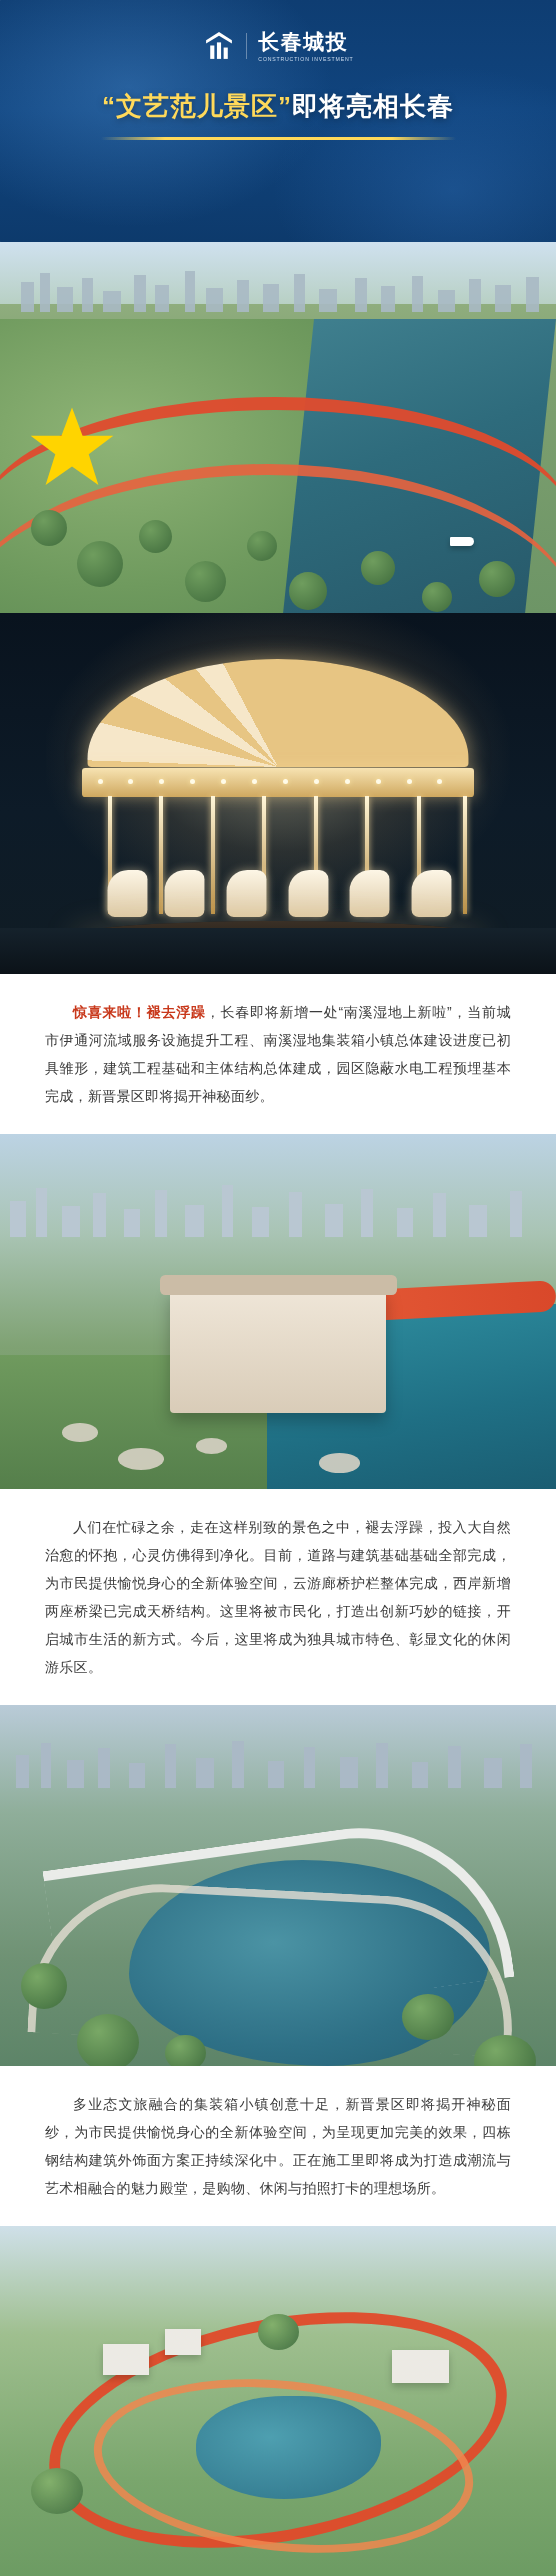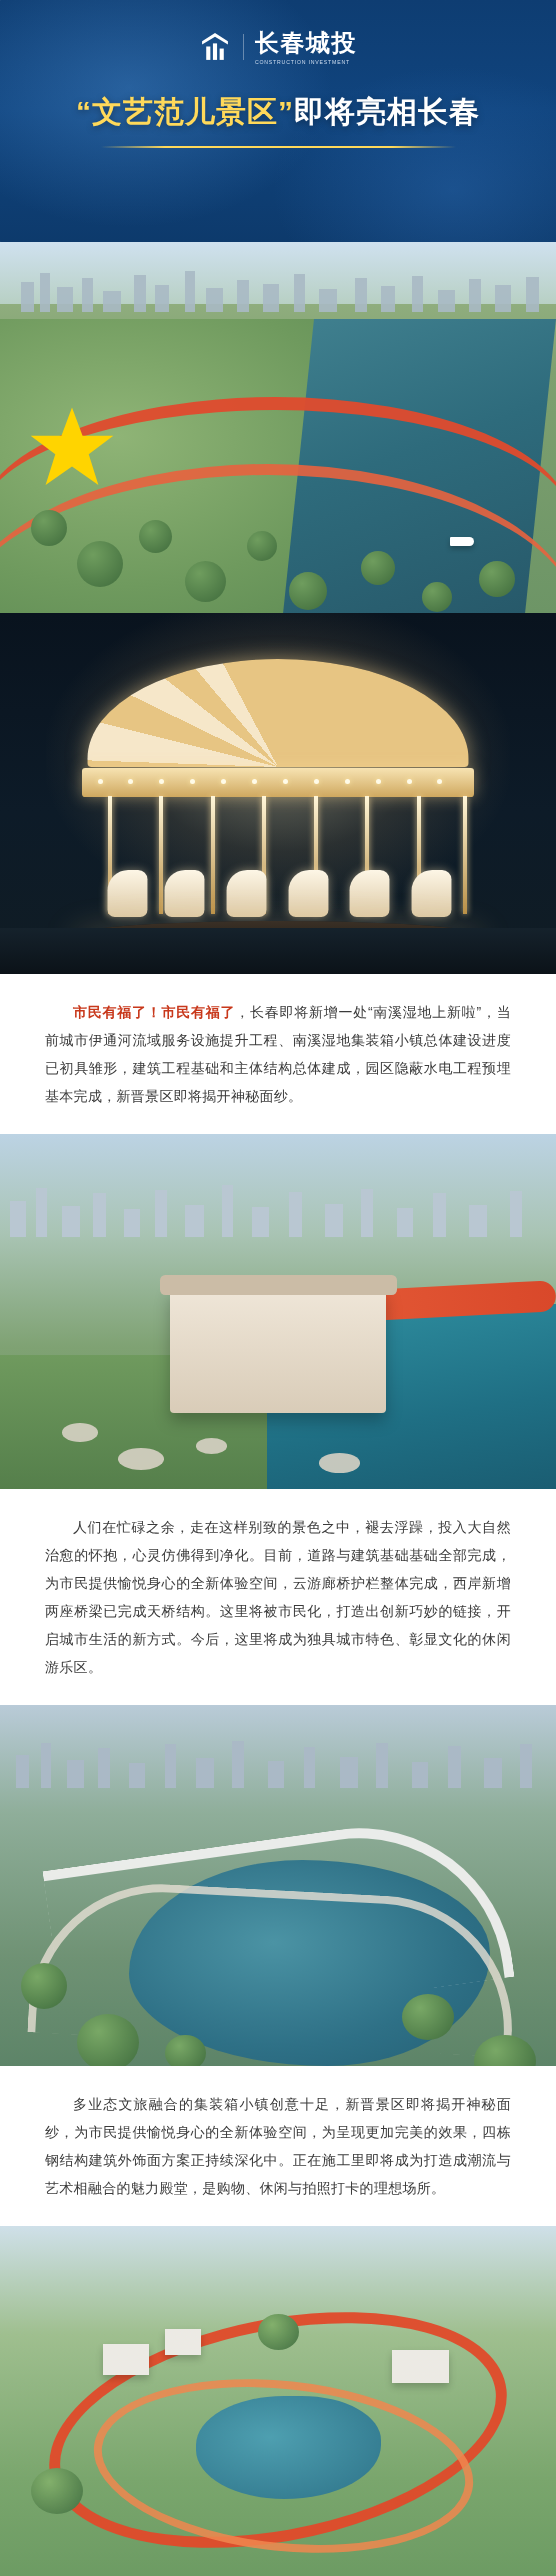--- a/index.html
+++ b/index.html
@@ -55,21 +55,21 @@
     gap: 9.3px;
   }
   .logo-mark {
     width: 32px; height: 32px;
     position: relative;
     flex: 0 0 auto;
   }
   .logo-mark svg { display: block; }
   .logo-text { display: flex; flex-direction: column; justify-content: center; }
   .logo-cn {
-    font-size: 24px;
+    font-size: 21px;
     font-weight: bold;
     color: #ffffff;
     letter-spacing: 1.5px;
     line-height: 1.1;
   }
   .logo-en {
     font-size: 5.2px;
     color: #cdddf0;
     letter-spacing: 0.8px;
     margin-top: 2.6px;
@@ -90,21 +90,21 @@
   }
   .title-line1 {
     font-size: 30px;
     font-weight: bold;
     color: #ffffff;
     letter-spacing: 1px;
     text-shadow: 0 1.5px 7.2px rgba(0,0,0,.35);
     line-height: 1.25;
   }
   .title-line2 {
-    font-size: 30px;
+    font-size: 26px;
     font-weight: bold;
     letter-spacing: 1px;
     line-height: 1.35;
     margin-top: 10px;
     text-shadow: 0 1.5px 7.2px rgba(0,0,0,.35);
   }
   .title-hl { color: #ffd95a; }
   .title-w { color: #ffffff; }
   .title-underline {
     width: 355px;
@@ -438,21 +438,21 @@
         <i style="left:129px"></i>
       <i style="left:191px"></i>
         <i style="left:252px"></i>
         <i style="left:314px"></i>
     </div>
     <div class="base"></div>
     <div class="ground"></div>
   </div>
 
   <div class="textblock">
-    <p class="indent"><span class="lead">市民有福了！市民有福了</span><span>，长春即将新增一处“南溪湿地上新啦”，当前城市伊通河流域服务设施提升工程、南溪湿地集装箱小镇总体建设进度已初具雏形，建筑工程基础和主体结构总体建成，园区隐蔽水电工程预埋基本完成，新晋景区即将揭开神秘面纱。</span></p>
+    <p class="indent"><span class="lead">惊喜来啦！褪去浮躁</span><span>，长春即将新增一处“南溪湿地上新啦”，当前城市伊通河流域服务设施提升工程、南溪湿地集装箱小镇总体建设进度已初具雏形，建筑工程基础和主体结构总体建成，园区隐蔽水电工程预埋基本完成，新晋景区即将揭开神秘面纱。</span></p>
   </div>
 
   <div class="photo ph3">
     <div class="skyline">
       <i style="left:10.3px;width:15.5px;height:36px"></i>
       <i style="left:36px;width:11.3px;height:49px"></i>
       <i style="left:62px;width:17.5px;height:31px"></i>
       <i style="left:93px;width:13.4px;height:44px"></i>
       <i style="left:124px;width:15.5px;height:28px"></i>
       <i style="left:155px;width:12.4px;height:47px"></i>

